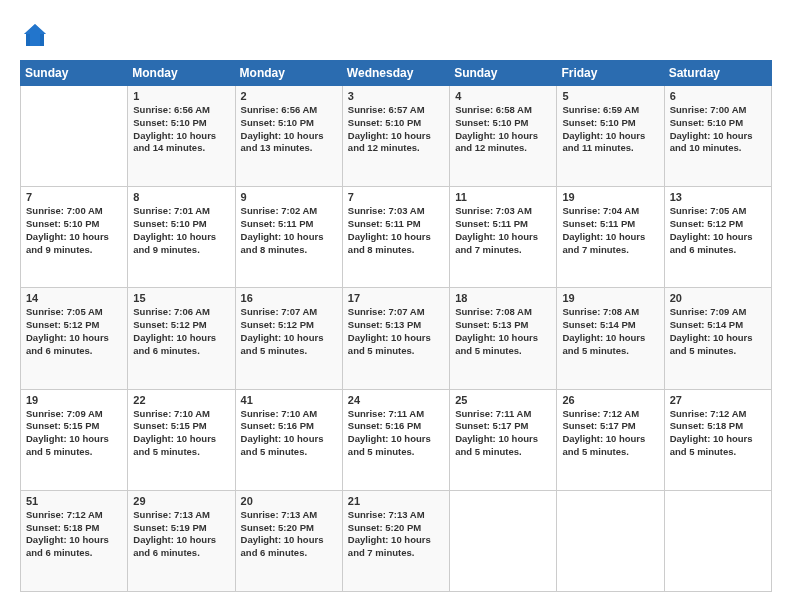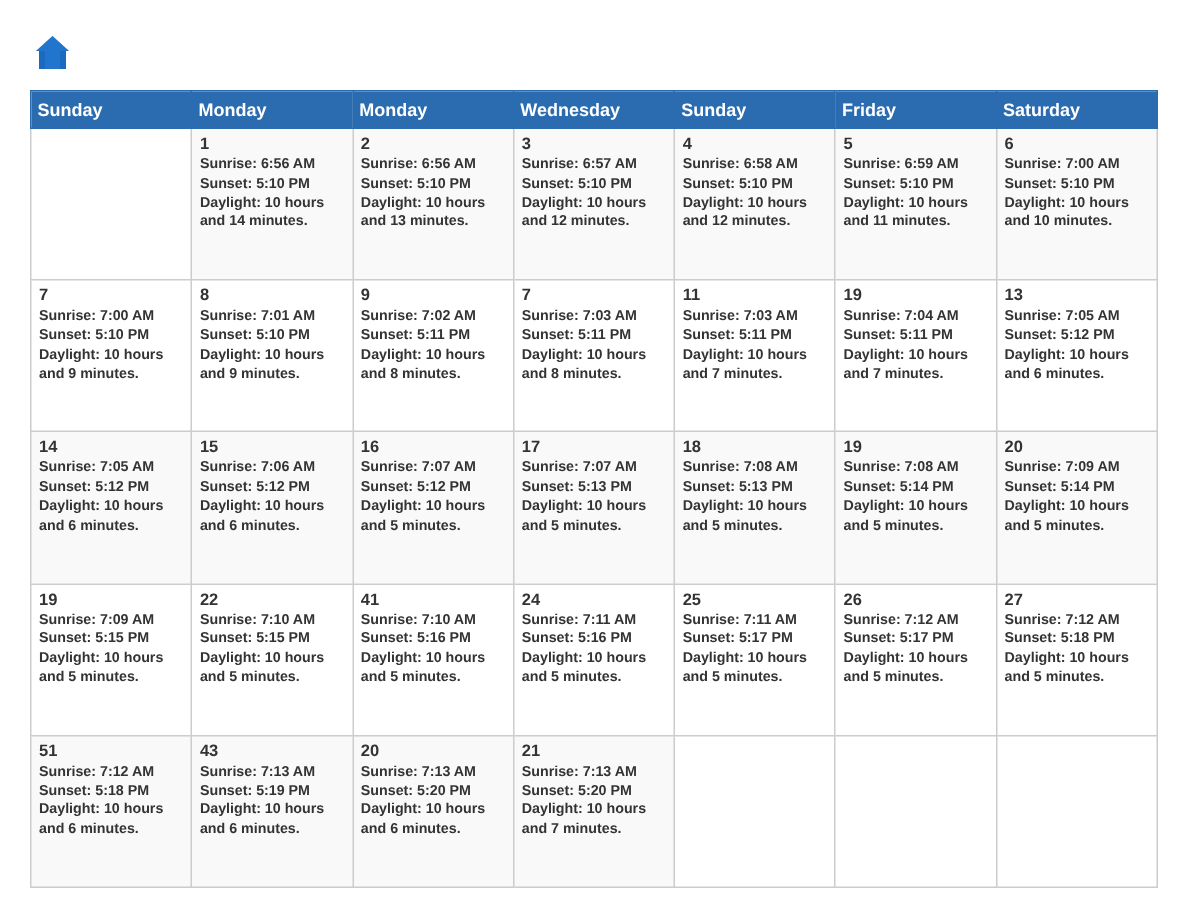--- a/index.html
+++ b/index.html
@@ -249,21 +249,21 @@
             <span class="day-num">27</span>
             <div class="day-info">Sunrise: 7:12 AM<br>Sunset: 5:18 PM<br>Daylight: 10 hours<br>and 5 minutes.</div>
           </td>
         </tr>
         <tr>
           <td>
             <span class="day-num">51</span>
             <div class="day-info">Sunrise: 7:12 AM<br>Sunset: 5:18 PM<br>Daylight: 10 hours<br>and 6 minutes.</div>
           </td>
           <td>
-            <span class="day-num">43</span>
+            <span class="day-num">29</span>
             <div class="day-info">Sunrise: 7:13 AM<br>Sunset: 5:19 PM<br>Daylight: 10 hours<br>and 6 minutes.</div>
           </td>
           <td>
             <span class="day-num">20</span>
             <div class="day-info">Sunrise: 7:13 AM<br>Sunset: 5:20 PM<br>Daylight: 10 hours<br>and 6 minutes.</div>
           </td>
           <td>
             <span class="day-num">21</span>
             <div class="day-info">Sunrise: 7:13 AM<br>Sunset: 5:20 PM<br>Daylight: 10 hours<br>and 7 minutes.</div>
           </td>

